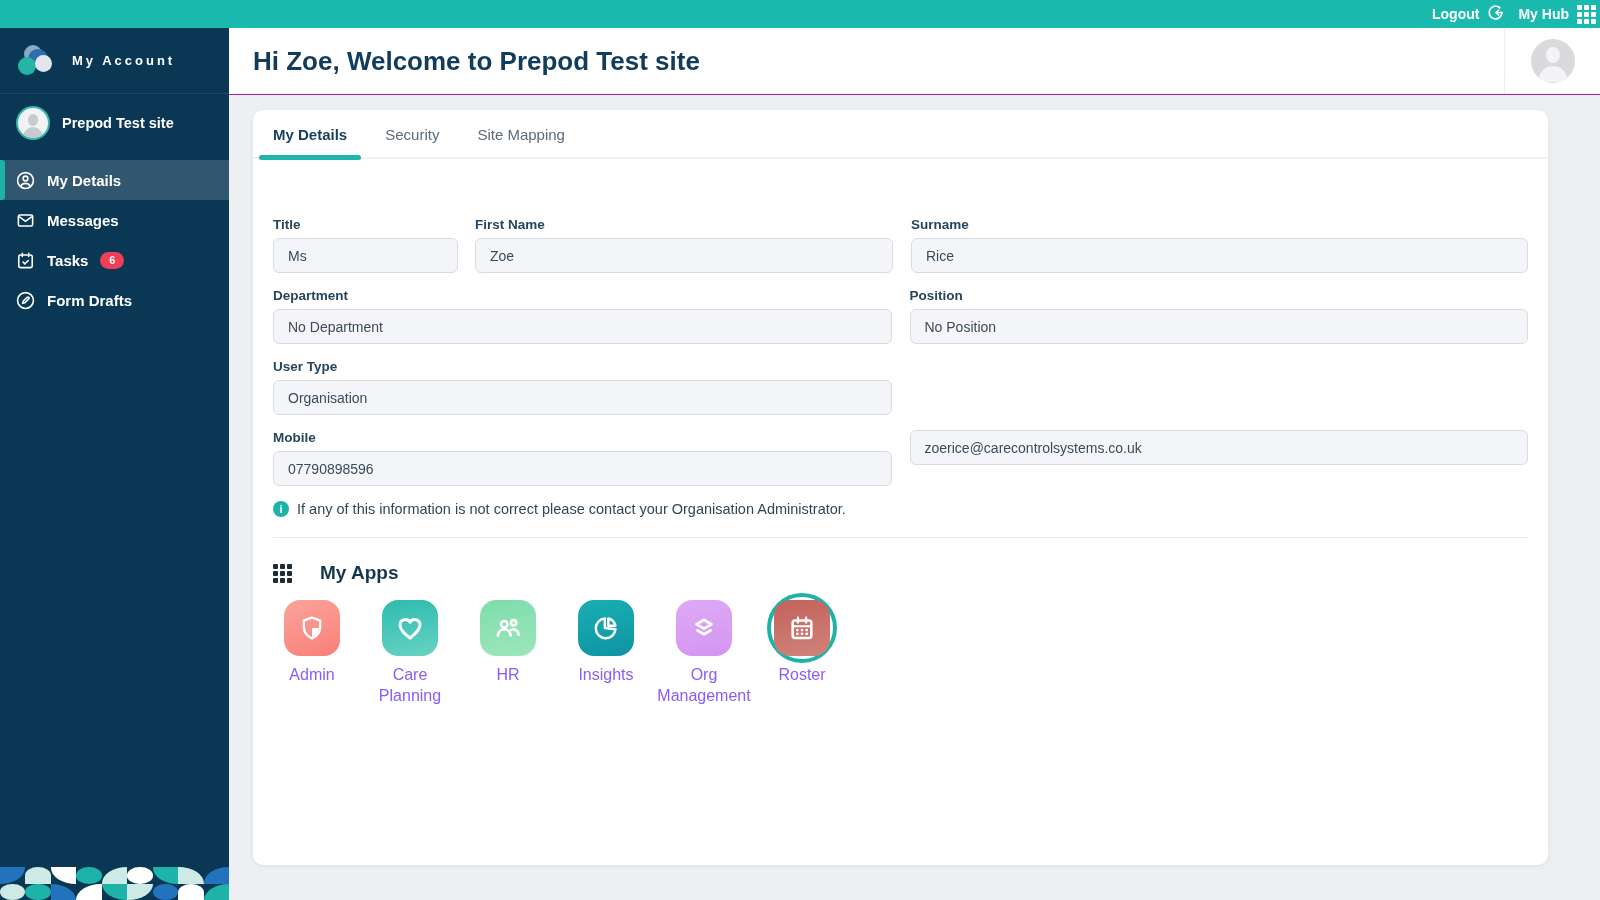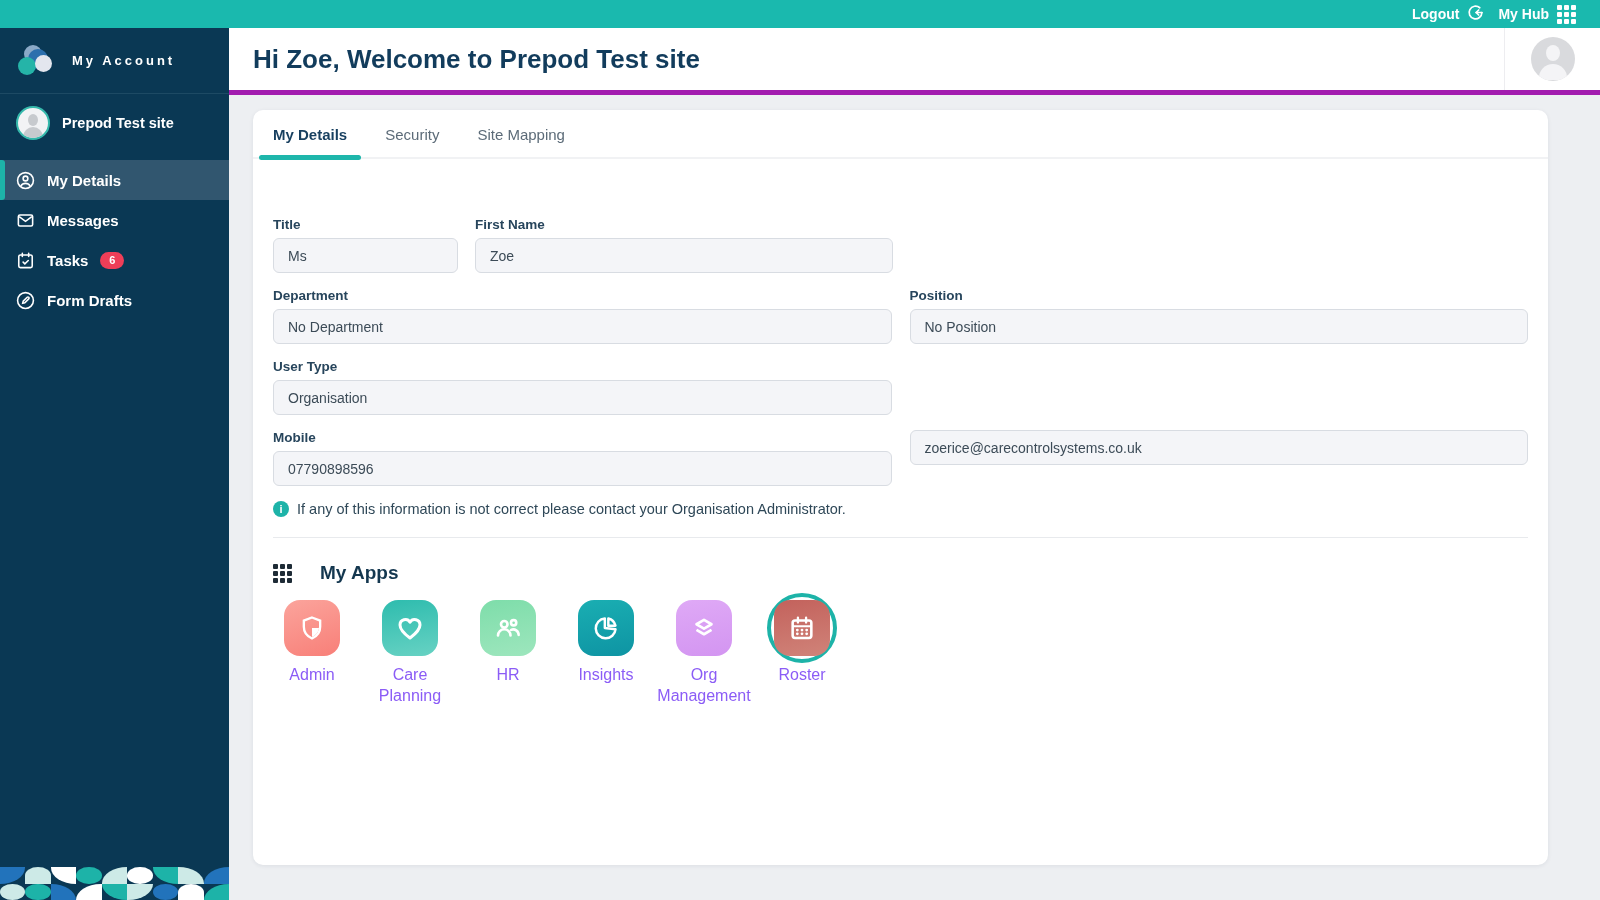--- a/index.html
+++ b/index.html
@@ -1,21 +1,21 @@
 <!DOCTYPE html>
 <html><head>
 <meta charset="utf-8">
 <style>
   * { margin:0; padding:0; box-sizing:border-box; }
   html,body { width:1600px; height:900px; overflow:hidden; background:#edeff2;
     font-family:"Liberation Sans", sans-serif; }
 
   
   .topbar { position:absolute; top:0; left:0; width:1600px; height:28px; background:#1ab9ae;
-    display:flex; align-items:center; justify-content:flex-end; gap:14px; padding-right:24px; z-index:30; }
+    display:flex; align-items:center; justify-content:flex-end; gap:14px; padding-right:4px; z-index:30; }
   .topbar .tb-item { display:flex; align-items:center; gap:8px; color:#fff; font-size:14px;
     font-weight:700; cursor:pointer; }
   .grid-icon { display:grid; grid-template-columns:repeat(3,5px); grid-template-rows:repeat(3,5px); gap:2px; }
   .grid-icon i { background:#fff; border-radius:1px; }
 
   
   .sidebar { position:absolute; top:28px; left:0; width:229px; height:872px; background:#0a3854; z-index:20; }
   .brand { height:66px; display:flex; align-items:center; gap:14px; padding-left:16px;
     border-bottom:1px solid #1d4a64; }
   .cloud-logo { position:relative; width:42px; height:32px; }
@@ -48,21 +48,21 @@
   .mosaic { position:absolute; bottom:0; left:0; width:229px; height:33px; display:grid;
     grid-template-columns:repeat(9,1fr); grid-template-rows:repeat(2,1fr); }
   .mosaic i { display:block; }
   .m-B { background:#2273bb; } .m-T { background:#1db3a8; } .m-M { background:#cdeae7; } .m-W { background:#ffffff; }
   .s-cir { border-radius:50%; } .s-qtl { border-radius:100% 0 0 0; } .s-qtr { border-radius:0 100% 0 0; }
   .s-qbl { border-radius:0 0 0 100%; } .s-qbr { border-radius:0 0 100% 0; }
   .s-htop { border-radius:100% 100% 0 0; }
 
   
   .header { position:absolute; top:28px; left:229px; width:1371px; height:67px; background:#fff;
-    border-bottom:5px solid #a21caf; display:flex; align-items:center; z-index:10; }
+    border-bottom:1px solid #a21caf; display:flex; align-items:center; z-index:10; }
   .page-title { padding-left:24px; font-size:26px; font-weight:700; color:#123c5c; flex:1; }
   .avatar-panel { width:96px; height:100%; border-left:1px solid #ededf0; display:flex;
     align-items:center; justify-content:center; }
   .user-avatar { width:44px; height:44px; border-radius:50%; background:#d9dadd; position:relative; overflow:hidden; cursor:pointer; }
   .user-avatar .head { position:absolute; width:14px; height:16px; left:15px; top:8px; background:#f4f4f6; border-radius:50%; }
   .user-avatar .body { position:absolute; width:28px; height:16px; left:8px; top:27px; background:#f4f4f6;
     border-radius:14px 14px 0 0; }
 
   
   .content { position:absolute; top:95px; left:229px; width:1371px; height:805px; background:#edeff2; }
@@ -237,20 +237,26 @@
         <div class="fcol split">
           <div class="field w-title">
             <label>Title</label>
             <input readonly="" value="Ms" style="">
           </div>
           <div class="field w-first">
             <label>First Name</label>
             <input readonly="" value="Zoe" style="">
           </div>
         </div>
+        <div class="fcol">
+          <div class="field">
+            <label>Surname</label>
+            <input readonly="" value="Rice" style="">
+          </div>
+        </div>
       </div>
 
       <div class="frow">
         <div class="fcol">
           <div class="field">
             <label>Department</label>
             <input readonly="" value="No Department" style="">
           </div>
         </div>
         <div class="fcol">

